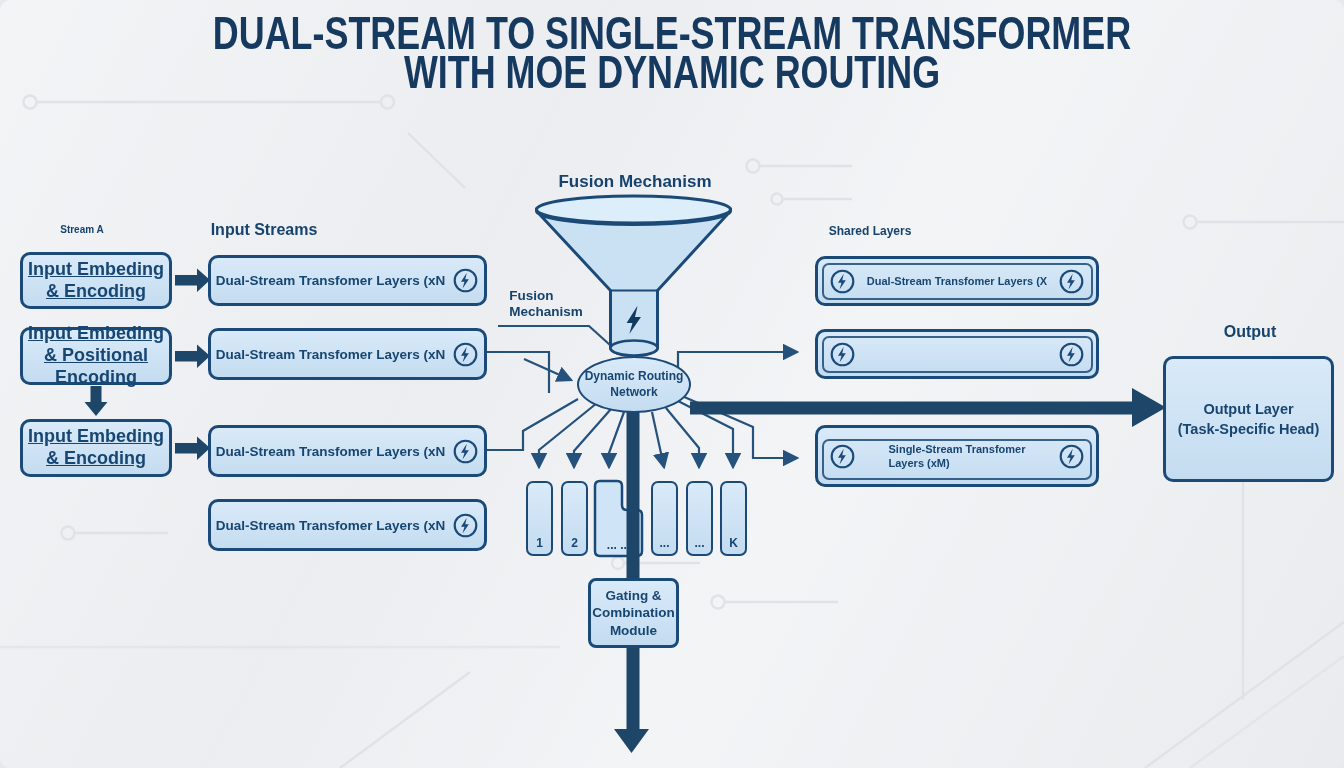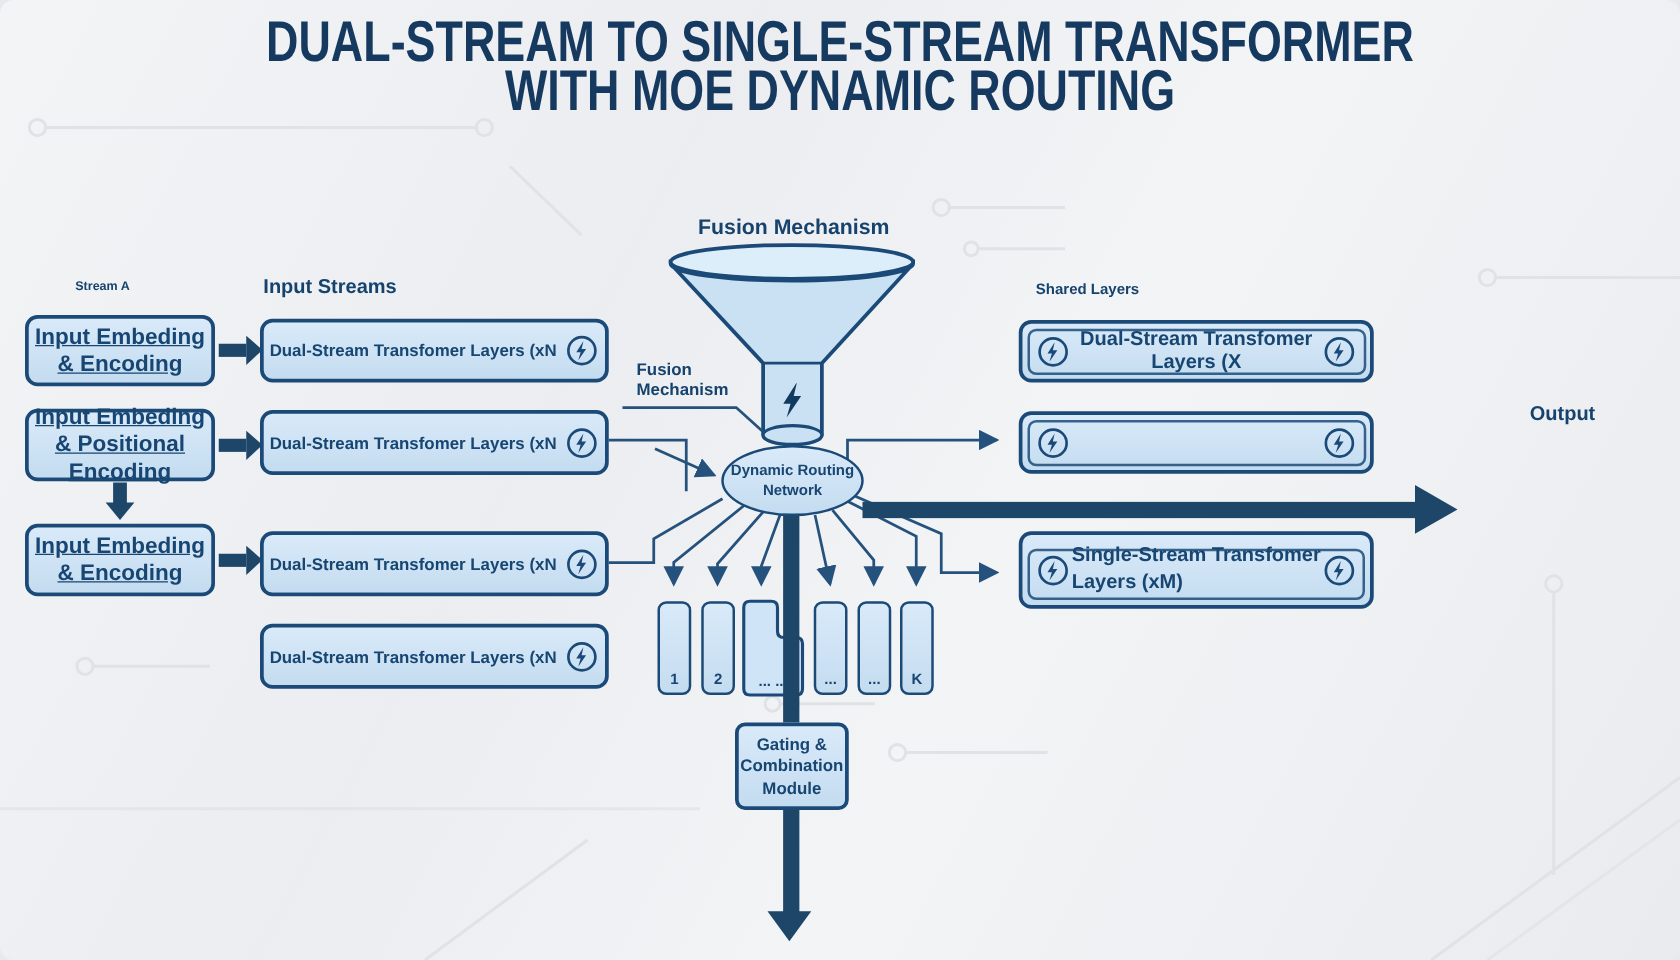--- a/index.html
+++ b/index.html
@@ -13,21 +13,21 @@
          line-height:39px;color:#15395f;z-index:2;position:absolute;}
   .tline{display:block;transform:scaleX(0.78);white-space:nowrap;}
   .hdr{position:absolute;z-index:2;font-weight:bold;color:#16436d;transform:translateX(-50%);white-space:nowrap;}
   .box{position:absolute;z-index:2;box-sizing:border-box;
        background:linear-gradient(180deg,#d9eaf9 0%,#c4dcf0 100%);
        border:3px solid #1b4a78;border-radius:10px;
        display:flex;align-items:center;justify-content:center;
        font-weight:bold;color:#174672;text-align:center;}
   .lbox{font-size:18px;line-height:1.22;padding:2px 1px;text-decoration:underline;}
   .isbox{font-size:13.5px;gap:7px;padding:0 20px;white-space:nowrap;}
-  .shared{font-size:16px;padding:0 11px;justify-content:space-between;position:absolute;}
+  .shared{font-size:11px;padding:0 11px;justify-content:space-between;position:absolute;}
   .shared::after{content:'';position:absolute;inset:3.5px;border:2px solid #1b4a78;
                  border-radius:7px;pointer-events:none;opacity:.85;}
   .shared.stacked::after{inset:11px 4px 4px 4px;}
   .shared .btext{flex:1;text-align:center;}
   .s3text{line-height:1.3;text-align:left;}
   .expert{border-width:2.5px;border-radius:7px;align-items:flex-end;font-size:12px;
           padding-bottom:4px;}
   .expert-label{position:absolute;z-index:3;display:flex;align-items:flex-end;justify-content:center;
           font-weight:bold;font-size:12px;color:#174672;padding-bottom:4px;box-sizing:border-box;}
   .node-ellipse{border-radius:50%;border-width:2.5px;font-size:12px;line-height:1.3;padding:0 2px;}
@@ -218,14 +218,20 @@
       <span style="display:inline-block;text-align:left">
         <span style="display:block">Single-Stream Transfomer</span>
         <span style="display:block">Layers (xM)</span>
       </span>
     </span>
     <svg class="bc">
         <use href="#boltc"></use>
       </svg>
   </div>
 
+  <div class="box obox" style="left:1163px;top:356px;width:171px;height:126px">
+    <div>
+      <span style="display:block">Output Layer</span>
+      <span style="display:block">(Task-Specific Head)</span>
+    </div>
+  </div>
 
 </div>
 
 </body></html>

